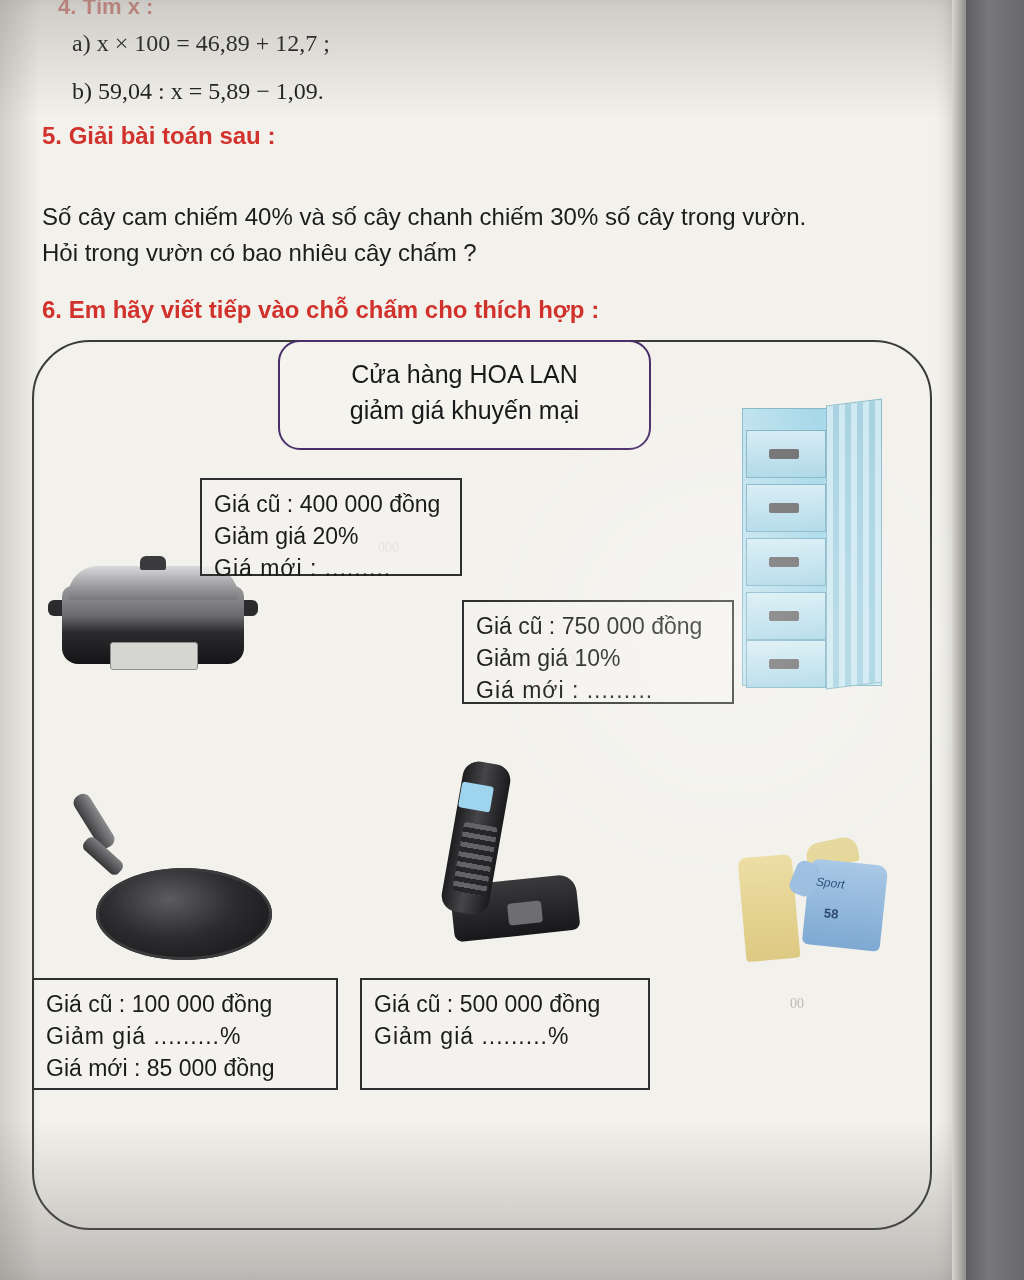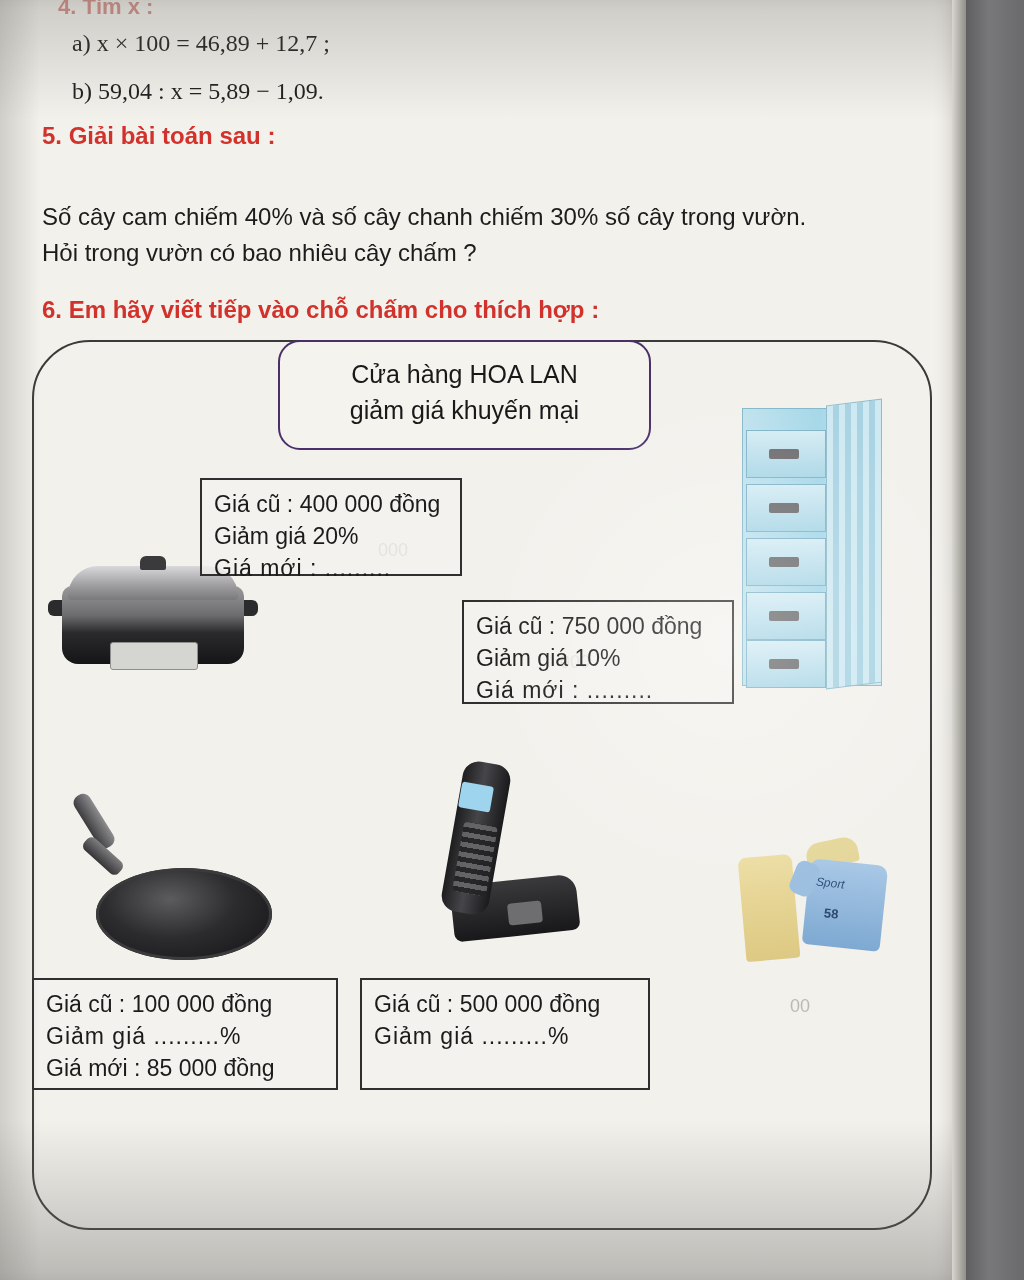--- a/index.html
+++ b/index.html
@@ -275,22 +275,22 @@
   .cloth-logo {
     position: absolute; left: 816px; top: 876px;
     font-size: 12px; color: #31557f; font-style: italic;
     transform: rotate(6deg);
   }
 
   
   .pencil {
     position: absolute;
     color: rgba(120,118,110,.45);
-    font-size: 18px;
-    font-family: Liberation Sans, sans-serif;
+    font-size: 14px;
+    font-family: Liberation Serif, serif;
     white-space: nowrap;
   }
 </style>
 </head>
 <body>
 
 <div id="page">
 
   <div class="paper">
 

